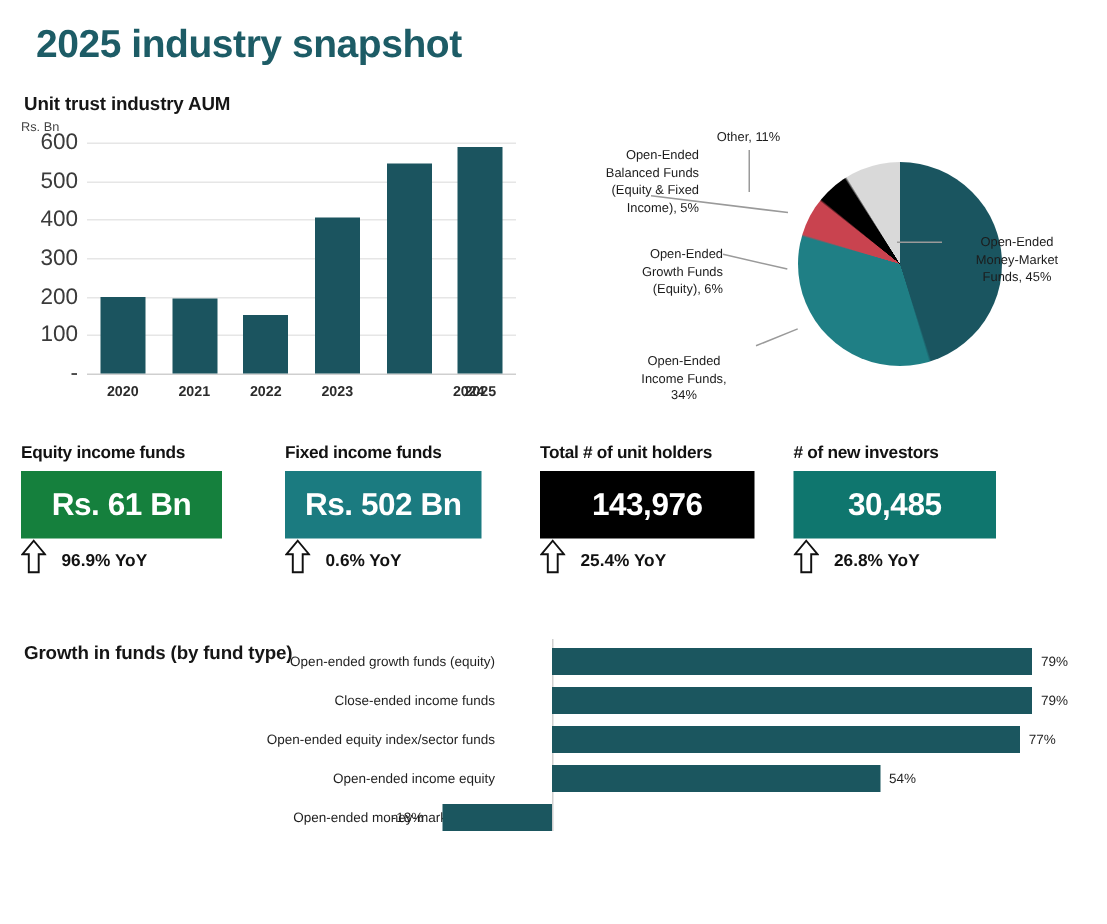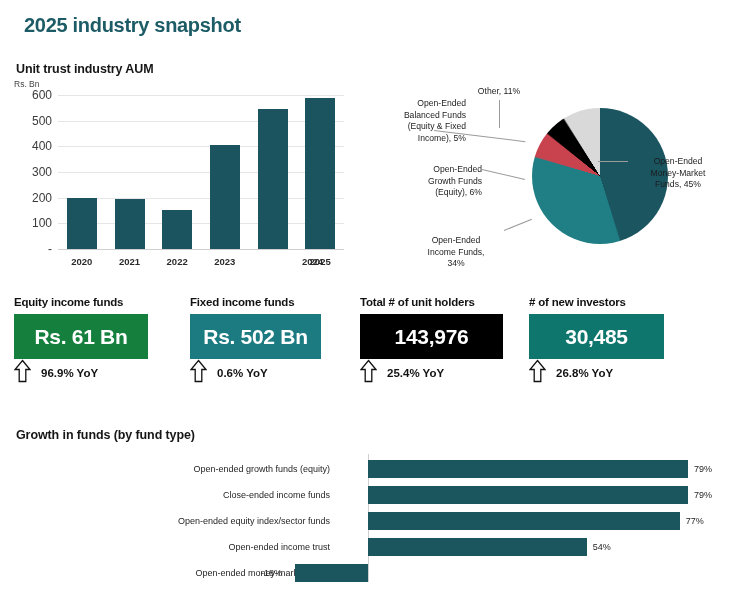--- a/index.html
+++ b/index.html
@@ -5,33 +5,33 @@
   html,body{margin:0;padding:0;}
   body{
     width:738px;height:616px;background:#ffffff;
     font-family:"Liberation Sans","DejaVu Sans",sans-serif;
     color:#1a1a1a;overflow:hidden;position:relative;
   }
   .page{position:relative;width:738px;height:616px;}
 
   .page-title{
     position:absolute;left:24px;top:14px;
-    font-size:20px;font-weight:bold;color:#1d5c66;
+    font-size:26px;font-weight:bold;color:#1d5c66;
     letter-spacing:-0.3px;
   }
 
   .sec-title{
     position:absolute;font-size:12.5px;font-weight:bold;color:#161616;
     letter-spacing:-0.1px;white-space:nowrap;
   }
 
   
   #col-chart{position:absolute;left:14px;top:85px;width:330px;height:190px;}
   .axis-unit{position:absolute;left:0px;top:-6px;font-size:8.5px;color:#444;}
-  .ytick{position:absolute;left:0;width:38px;text-align:right;font-size:12px;color:#3b3b3b;
+  .ytick{position:absolute;left:0;width:38px;text-align:right;font-size:15px;color:#3b3b3b;
     transform:translateY(-50%);}
   .gridline{position:absolute;left:44px;right:0px;height:1px;background:#e6e6e6;}
   .zeroline{position:absolute;left:44px;right:0px;height:1px;background:#cfcfcf;}
   .col{position:absolute;bottom:0;background:#1b545f;}
   .xtick{position:absolute;bottom:6px;font-size:9.5px;font-weight:bold;color:#2b2b2b;
     text-align:center;transform:translateX(-50%);}
 
   
   #pie-wrap{position:absolute;left:360px;top:60px;width:378px;height:225px;}
   #pie{position:absolute;left:172px;top:48px;width:136px;height:136px;border-radius:50%;
@@ -49,21 +49,21 @@
   .kpi-title{font-size:11.5px;font-weight:bold;color:#121212;white-space:nowrap;
     margin:0 0 6px 0;letter-spacing:-0.2px;}
   .kpi-box{height:45px;background:#1b7b80;display:flex;align-items:center;
     justify-content:center;}
   .kpi-value{color:#ffffff;font-size:21px;font-weight:bold;letter-spacing:-0.3px;}
   .kpi-foot{display:flex;align-items:center;margin-top:0;}
   .kpi-delta{font-size:11.5px;font-weight:bold;color:#121212;margin-left:10px;white-space:nowrap;}
   .up-arrow{flex:0 0 auto;}
 
   
-  #bar-chart{position:absolute;left:0px;top:452px;width:612px;height:140px;}
+  #bar-chart{position:absolute;left:0px;top:424px;width:612px;height:140px;}
   .bar-label{position:absolute;right:0;top:50%;transform:translateY(-50%);
     font-size:9px;color:#1f1f1f;white-space:nowrap;}
   .bar-rect{position:absolute;top:0;height:18px;background:#1b565f;}
   .bar-val{position:absolute;top:50%;transform:translateY(-50%);
     font-size:9px;color:#1f1f1f;white-space:nowrap;}
   .bar-axis{position:absolute;top:0px;width:1px;background:#d0d0d0;}
 </style>
 </head>
 <body>
 
@@ -199,21 +199,21 @@
     <div id="bar-inner"></div>
   <div class="bar-label" style="left: 0px; width: 330px; top: 17px; text-align: right;">Open-ended growth funds (equity)</div>
       <div class="bar-rect" style="top: 8px; left: 368px; width: 319.95px;"></div>
       <div class="bar-val" style="top: 17px; left: 693.95px;">79%</div>
       <div class="bar-label" style="left: 0px; width: 330px; top: 43px; text-align: right;">Close-ended income funds</div>
       <div class="bar-rect" style="top: 34px; left: 368px; width: 319.95px;"></div>
       <div class="bar-val" style="top: 43px; left: 693.95px;">79%</div>
       <div class="bar-label" style="left: 0px; width: 330px; top: 69px; text-align: right;">Open-ended equity index/sector funds</div>
       <div class="bar-rect" style="top: 60px; left: 368px; width: 311.85px;"></div>
       <div class="bar-val" style="top: 69px; left: 685.85px;">77%</div>
-      <div class="bar-label" style="left: 0px; width: 330px; top: 95px; text-align: right;">Open-ended income trust</div>
+      <div class="bar-label" style="left: 0px; width: 330px; top: 95px; text-align: right;">Open-ended income equity</div>
       <div class="bar-rect" style="top: 86px; left: 368px; width: 218.7px;"></div>
       <div class="bar-val" style="top: 95px; left: 592.7px;">54%</div>
       <div class="bar-label" style="left: 0px; width: 330px; top: 121px; text-align: right;">Open-ended money-market funds</div>
       <div class="bar-rect" style="top: 112px; left: 295.1px; width: 72.9px;"></div>
       <div class="bar-val" style="top: 121px; left: 261.1px;">-18%</div>
     </div>
 
 </div>
 
 </body></html>

